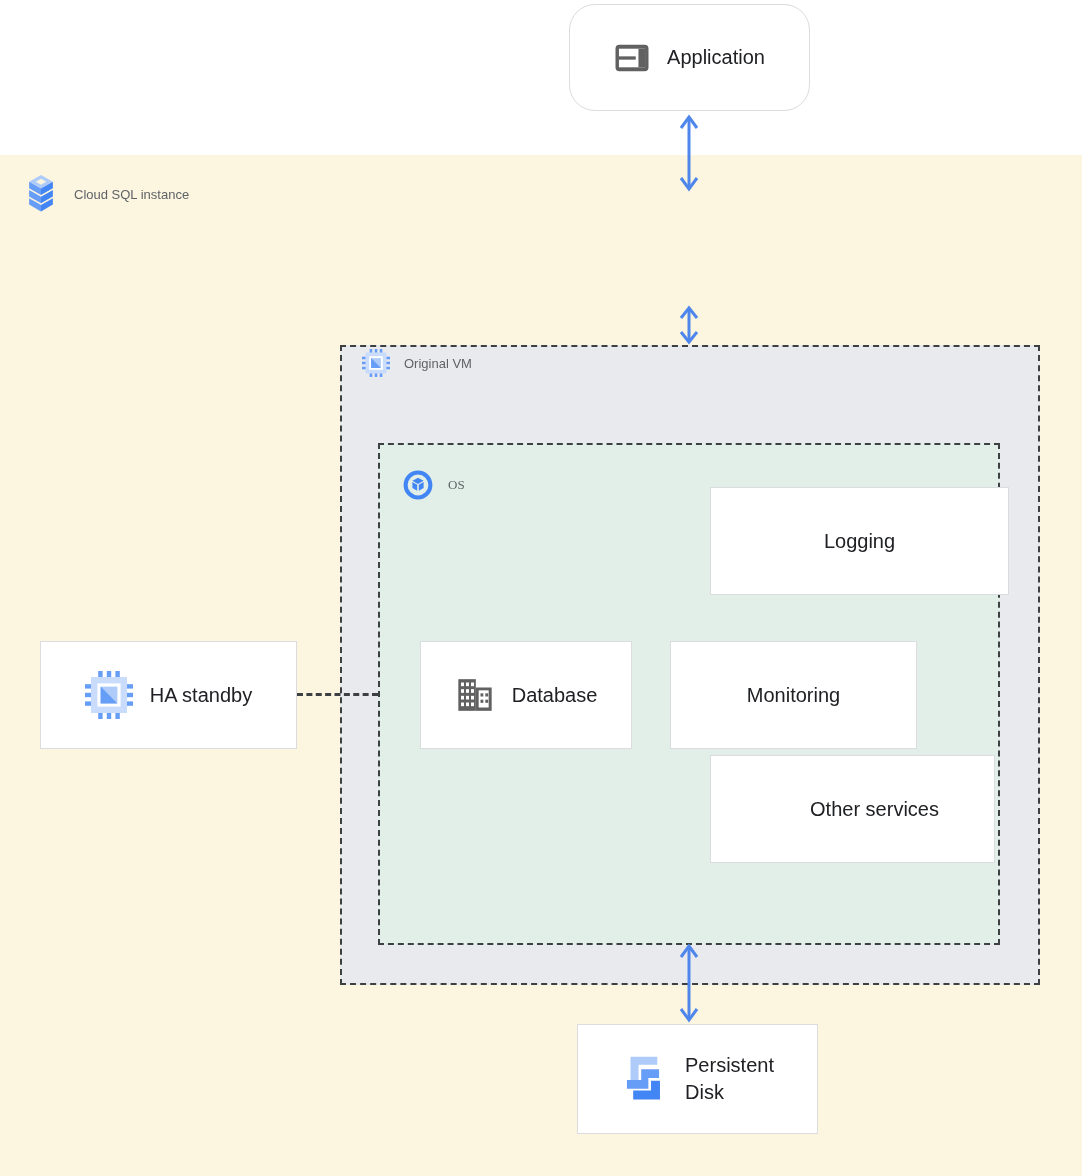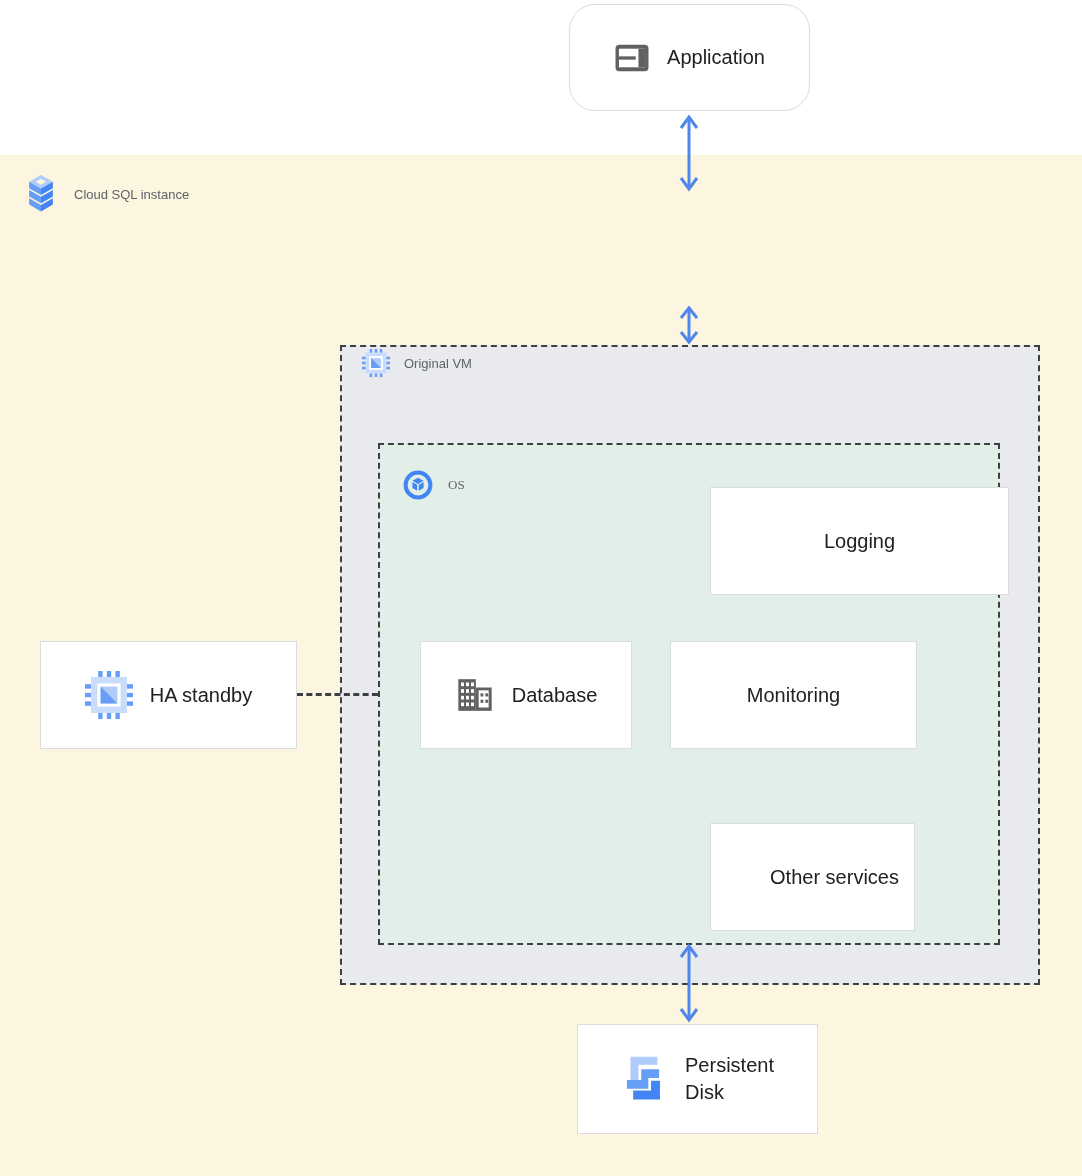--- a/index.html
+++ b/index.html
@@ -16,21 +16,21 @@
         font-size:13px;color:var(--label-gray,#5f6368);}
   #cloud-sql-label{left:22px;top:174px;}
   #vm-label{left:362px;top:349px;}
   #os-label{left:402px;top:469px;font-family:Liberation Serif, serif;}
   #node-application{left:569px;top:4px;width:241px;height:107px;border-radius:26px;}
   #node-static-ip{left:569px;top:195px;width:241px;height:107px;}
   #node-ha-standby{left:40px;top:641px;width:257px;height:108px;}
   #node-database{left:420px;top:641px;width:212px;height:108px;}
   #node-logging{left:710px;top:487px;width:299px;height:108px;}
   #node-monitoring{left:670px;top:641px;width:247px;height:108px;}
-  #node-other-services{left:710px;top:823px;width:205px;height:108px;padding-left:44px;}
+  #node-other-services{left:710px;top:755px;width:285px;height:108px;padding-left:44px;}
   #node-persistent-disk{left:569px;top:1024px;width:241px;height:110px;gap:20px;margin-left:8px;}
   .two-line{line-height:27px;text-align:left;}
   .arrow{position:absolute;}
   .arrow line,.arrow polyline{stroke:var(--arrow-blue,#4e86ec);stroke-width:3;fill:none;}
   #arrow-1{left:675px;top:113px;}
   #arrow-2{left:675px;top:304px;}
   #arrow-3{left:675px;top:942px;}
   #ha-connector{position:absolute;left:297px;top:693px;width:81px;height:0;
         border-top:3px dashed var(--dashed-border,#3c4043);}
   

